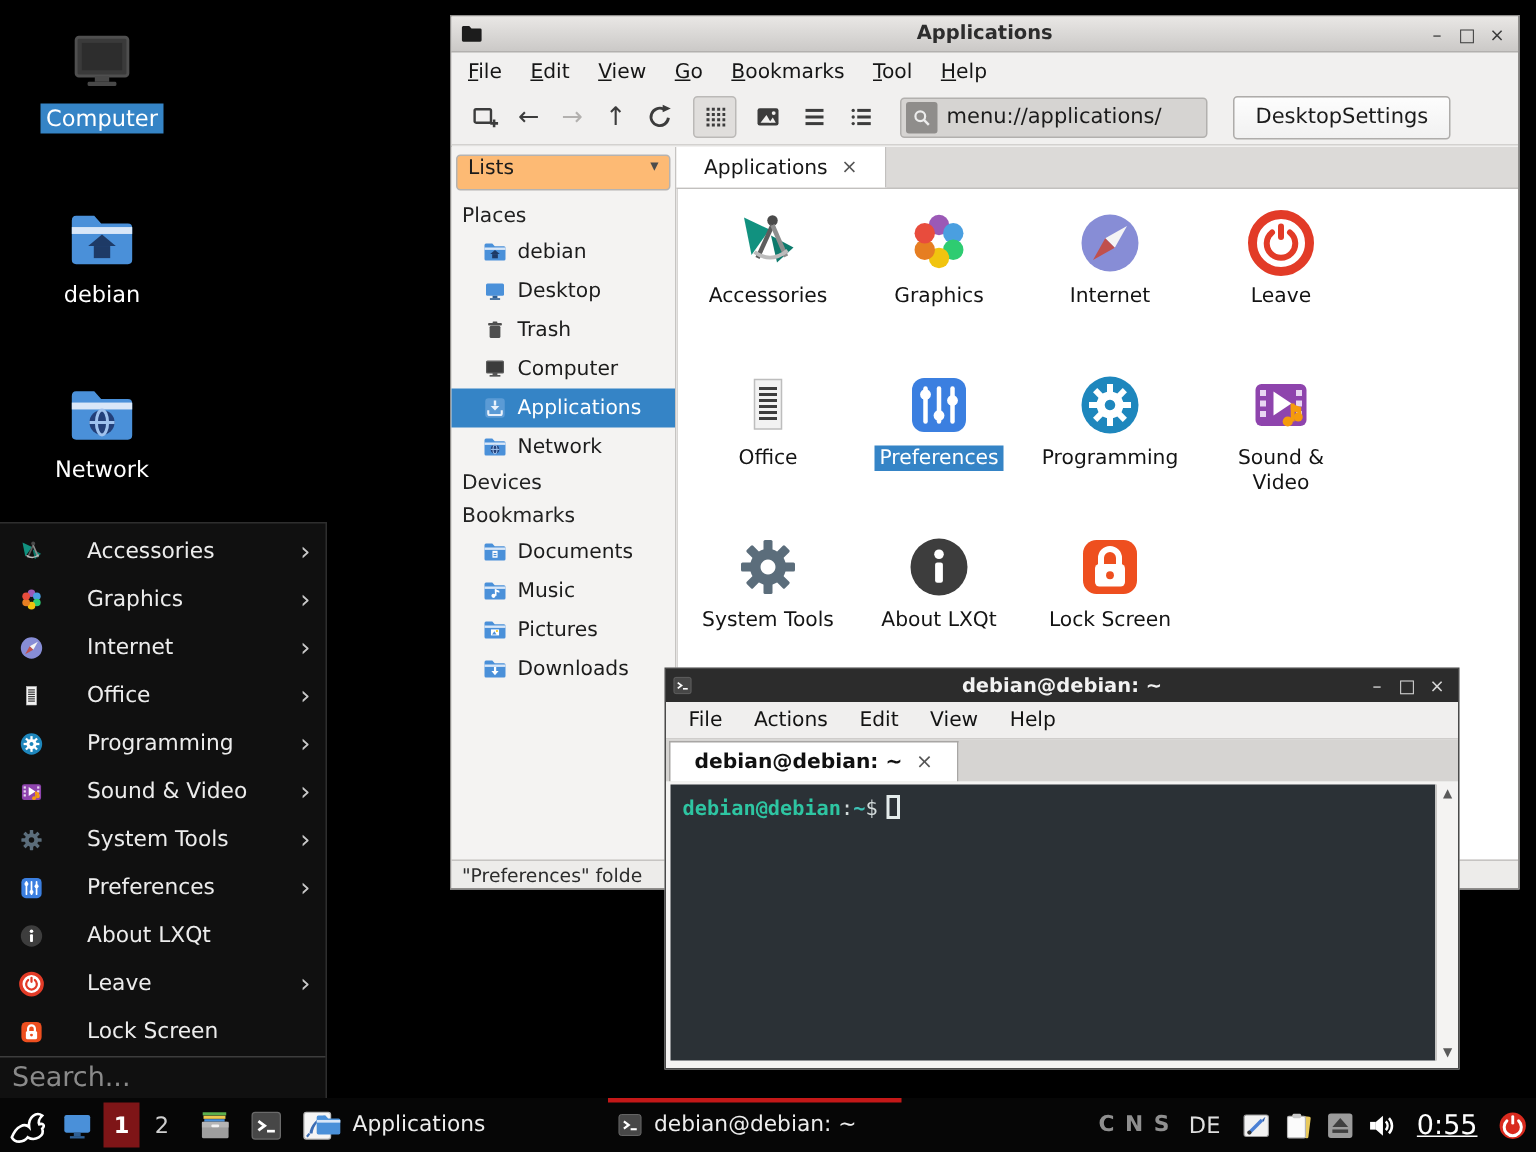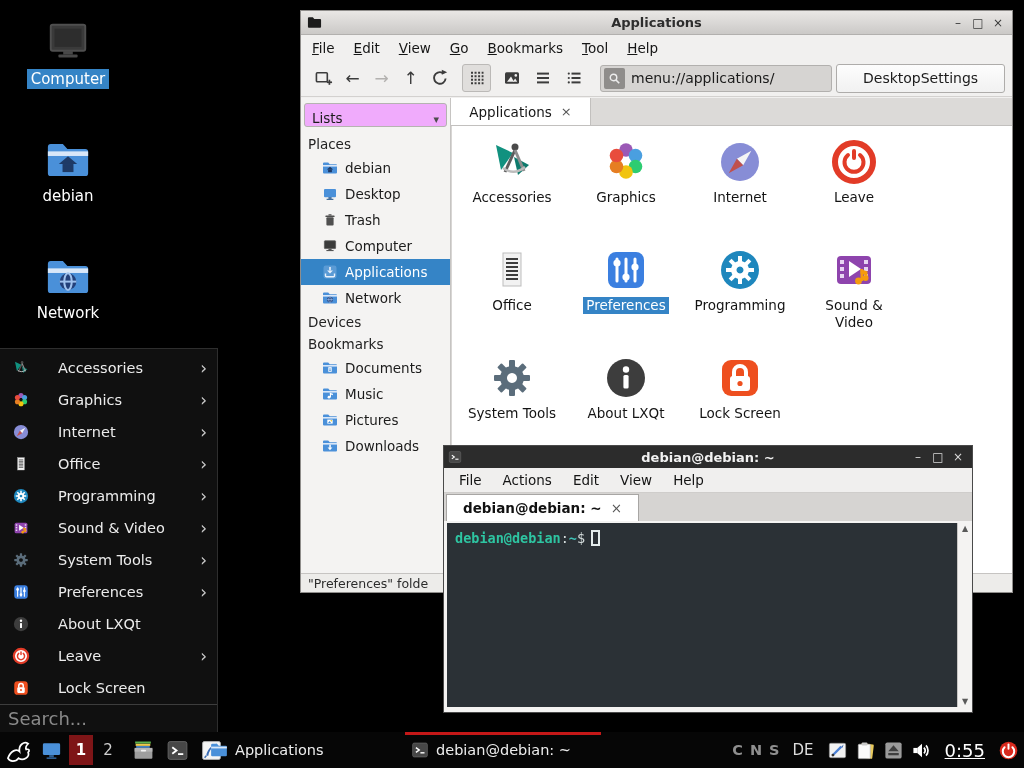--- a/index.html
+++ b/index.html
@@ -28,28 +28,28 @@
   .fm-titlebar .wicon { width:15px; height:15px; margin-left:6px; }
   .fm-title { position:absolute; left:0; right:0; text-align:center; font-weight:bold; font-size:13px; color:#2d2d2d; }
   .winbtns { margin-left:auto; display:flex; gap:4px; padding-right:6px; position:relative; }
   .winbtns span { width:16px; text-align:center; font-size:12px; color:#3a3a3a; line-height:22px; }
   .fm-menubar { height:25px; display:flex; align-items:center; gap:19px; padding-left:11px; background:#f1f0ef; font-size:13.5px; color:#161616; }
   .fm-toolbar { height:37px; display:flex; align-items:center; padding-left:8px; background:#f1f0ef; border-bottom:1px solid #d3d1cf; }
   .tbtn { width:29px; height:28px; display:flex; align-items:center; justify-content:center; color:#3c3c3c; font-size:17px; border-radius:3px; }
   .tbtn.disabled { color:#b3b1af; }
   .tbtn.active { background:#e0dedc; border:1px solid #bbb9b7; }
   .tbtn svg { width:18px; height:18px; }
-  .addrbar { margin-left:12px; width:232px; height:27px; background:#d6d4d2; border:1px solid #b2b0ae; border-radius:3px; display:flex; align-items:center; }
+  .addrbar { margin-left:12px; width:205px; height:27px; background:#d6d4d2; border:1px solid #b2b0ae; border-radius:3px; display:flex; align-items:center; }
   .addrchip { width:21px; height:21px; margin:0 6px 0 3px; background:#8f8d8b; border-radius:2px; display:flex; align-items:center; justify-content:center; color:#ececec; }
   .addrchip svg { width:13px; height:13px; }
   .addrtext { font-size:14px; color:#1b1b1b; white-space:nowrap; }
-  .dsbtn { margin-left:4px; height:29px; padding:0 26px; background:linear-gradient(#fdfdfd,#f1f1f1); border:1px solid #aeacaa; border-radius:3px; font-size:14px; color:#1b1b1b; display:flex; align-items:center; }
+  .dsbtn { margin-left:17px; height:29px; padding:0 14px; background:linear-gradient(#fdfdfd,#f1f1f1); border:1px solid #aeacaa; border-radius:3px; font-size:14px; color:#1b1b1b; display:flex; align-items:center; }
   .fm-body { position:absolute; top:87px; bottom:19px; left:0; right:0; display:flex; }
   .fm-sidebar { width:150px; background:#f4f3f2; border-right:1px solid #c6c4c2; font-size:13.5px; }
-  .lists-combo { margin:5px 3px 6px 3px; height:24px; border:1px solid #b5b3b1; border-radius:3px; background:#f0abfc; display:flex; align-items:flex-end; padding:0 7px; color:#1b1b1b; }
+  .lists-combo { margin:5px 3px 6px 3px; height:24px; border:1px solid #b5b3b1; border-radius:3px; background:#fdba74; display:flex; align-items:flex-start; padding:0 7px; color:#1b1b1b; }
   .lists-combo .caret { margin-left:auto; font-size:11px; color:#4c4c4c; }
   .side-header { padding:3px 7px 3px 7px; color:#222; }
   .side-item { height:26px; display:flex; align-items:center; padding-left:21px; color:#1c1c1c; }
   .side-item svg { width:16px; height:16px; margin-right:7px; flex:0 0 16px; }
   .side-item.sel { background:#3584c6; color:#fff; }
   .fm-main { flex:1; display:flex; flex-direction:column; background:#eceae9; }
   .fm-tabbar { height:28px; display:flex; background:#dcdad8; border-bottom:1px solid #c2c0be; }
   .fm-tab { width:140px; background:#fff; border-right:1px solid #c2c0be; display:flex; align-items:center; justify-content:center; gap:9px; font-size:13.5px; color:#161616; }
   .fm-tab .tclose { color:#555; font-size:13px; }
   .icon-view { flex:1; background:#fff; border-left:1px solid #d8d6d4; padding:12px 0 0 3px; display:grid; grid-template-columns:repeat(4,114px); grid-auto-rows:108px; align-content:start; }

